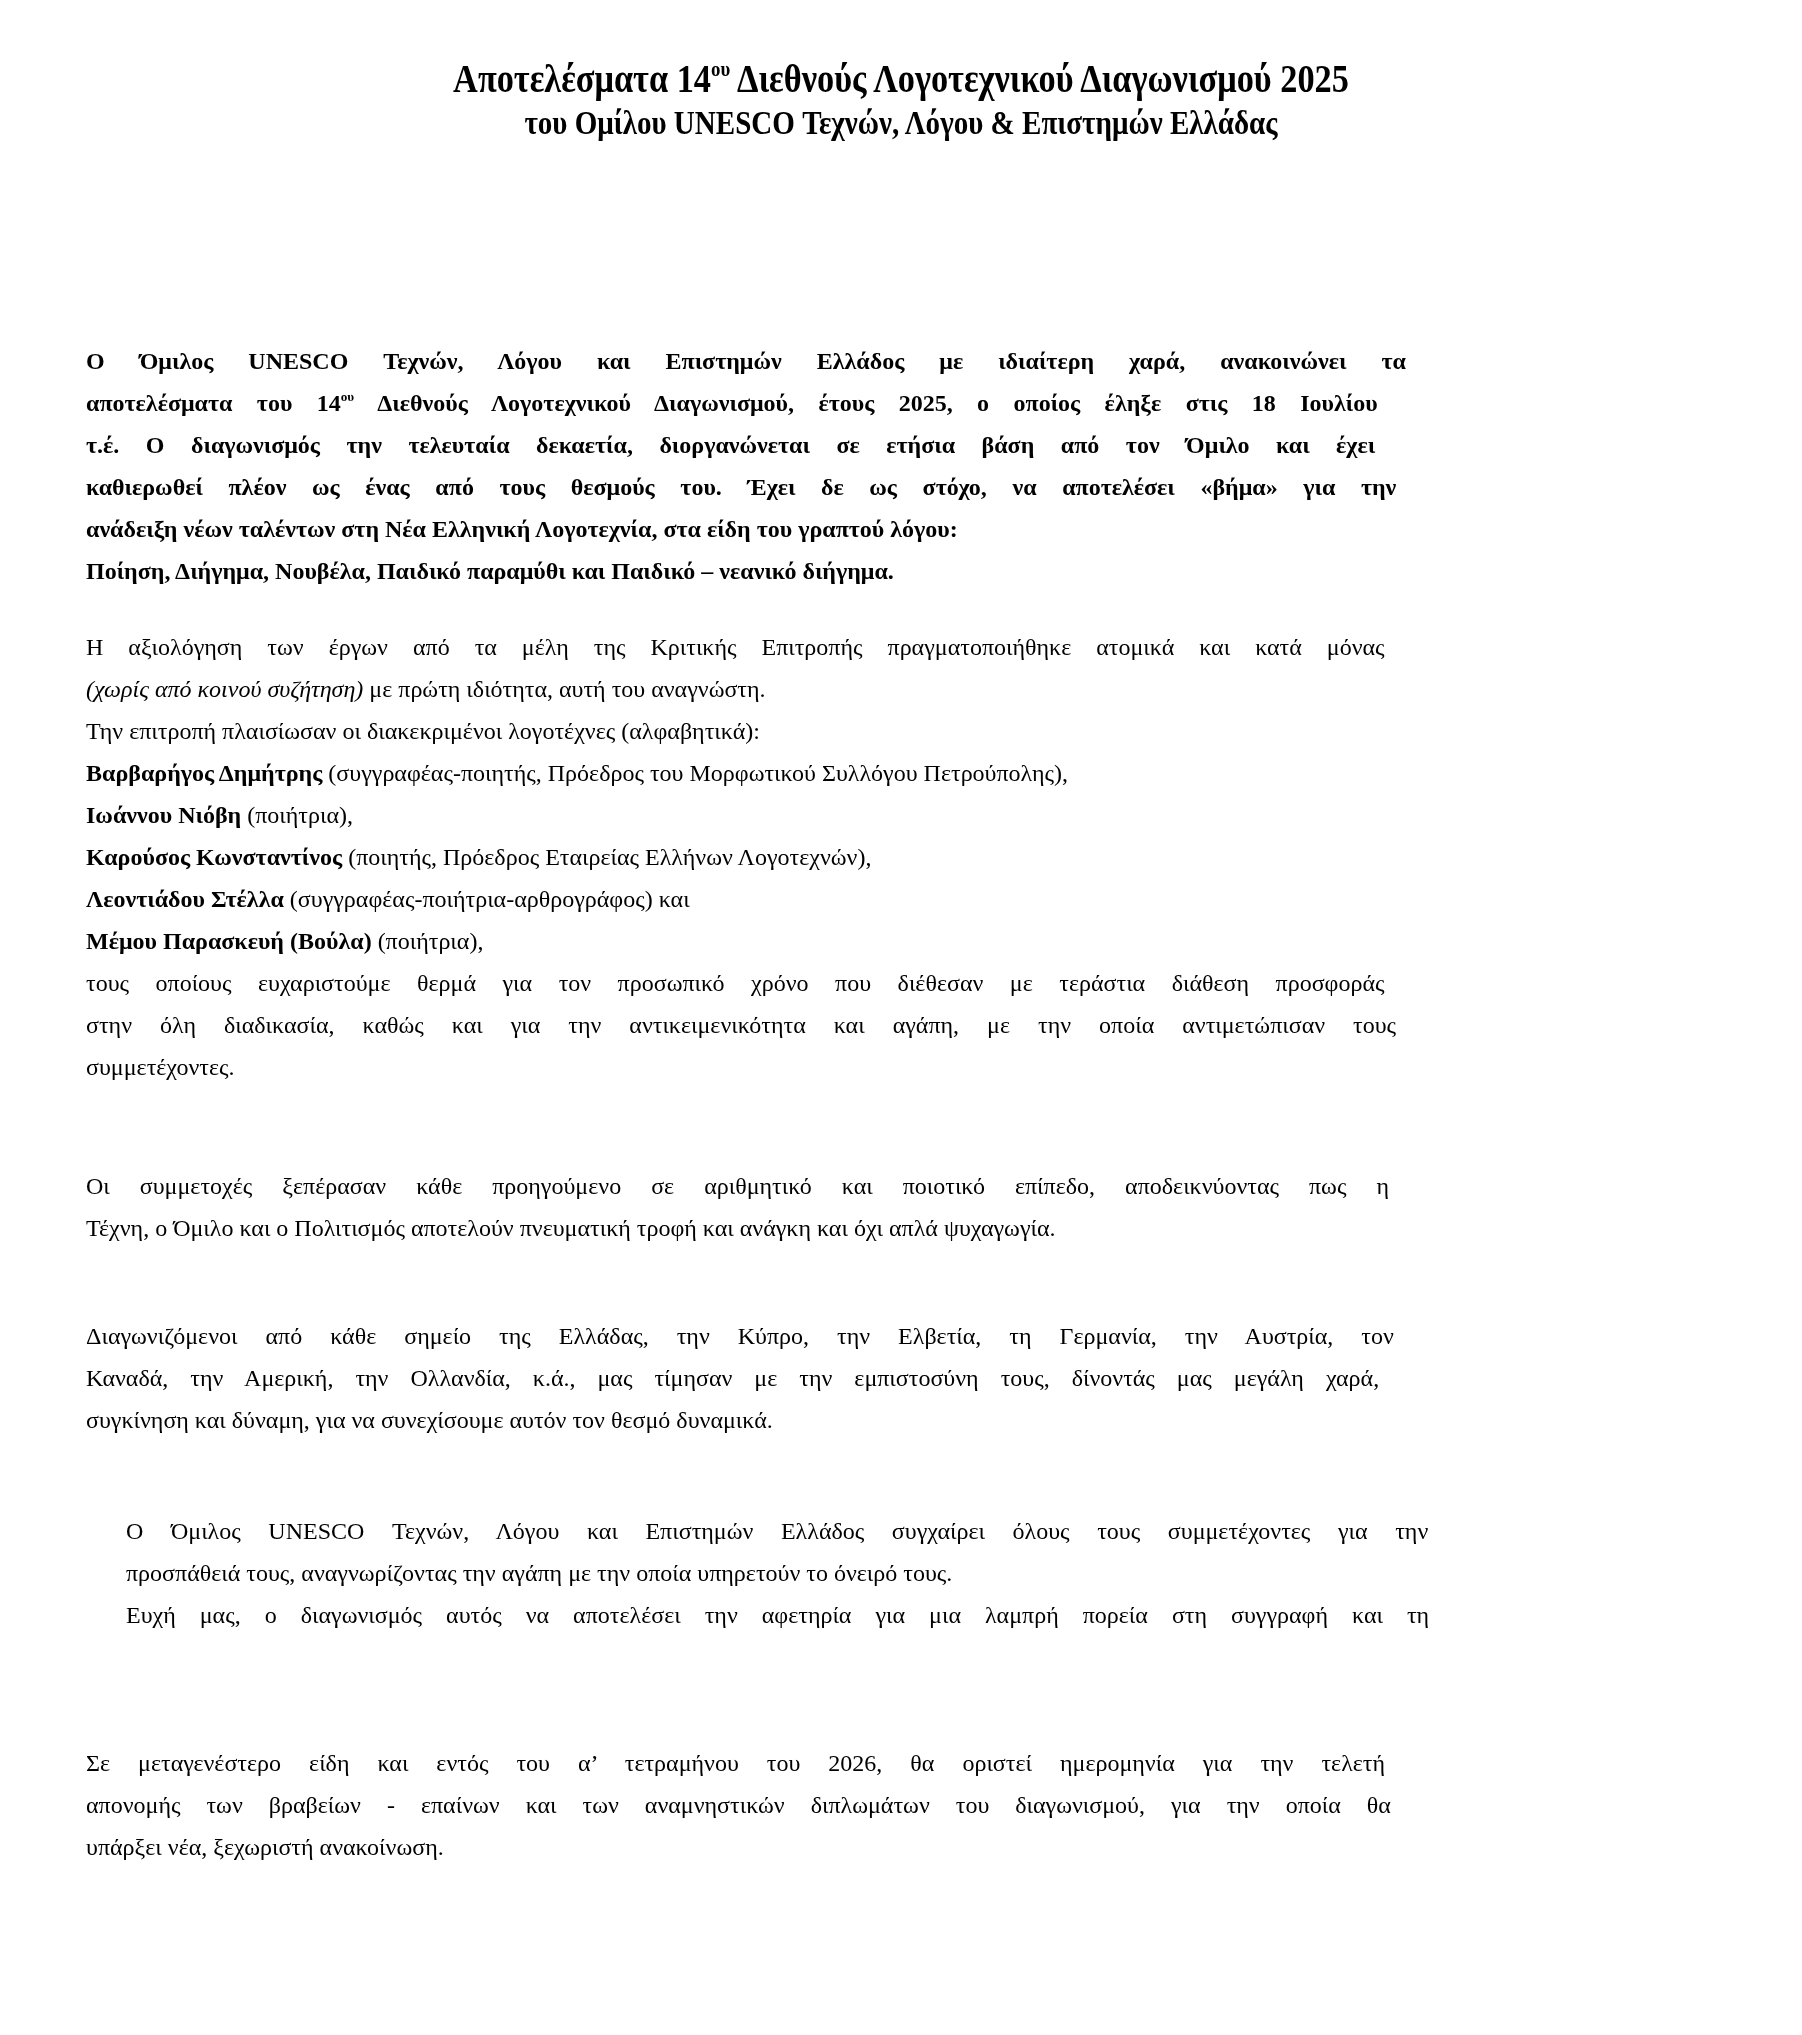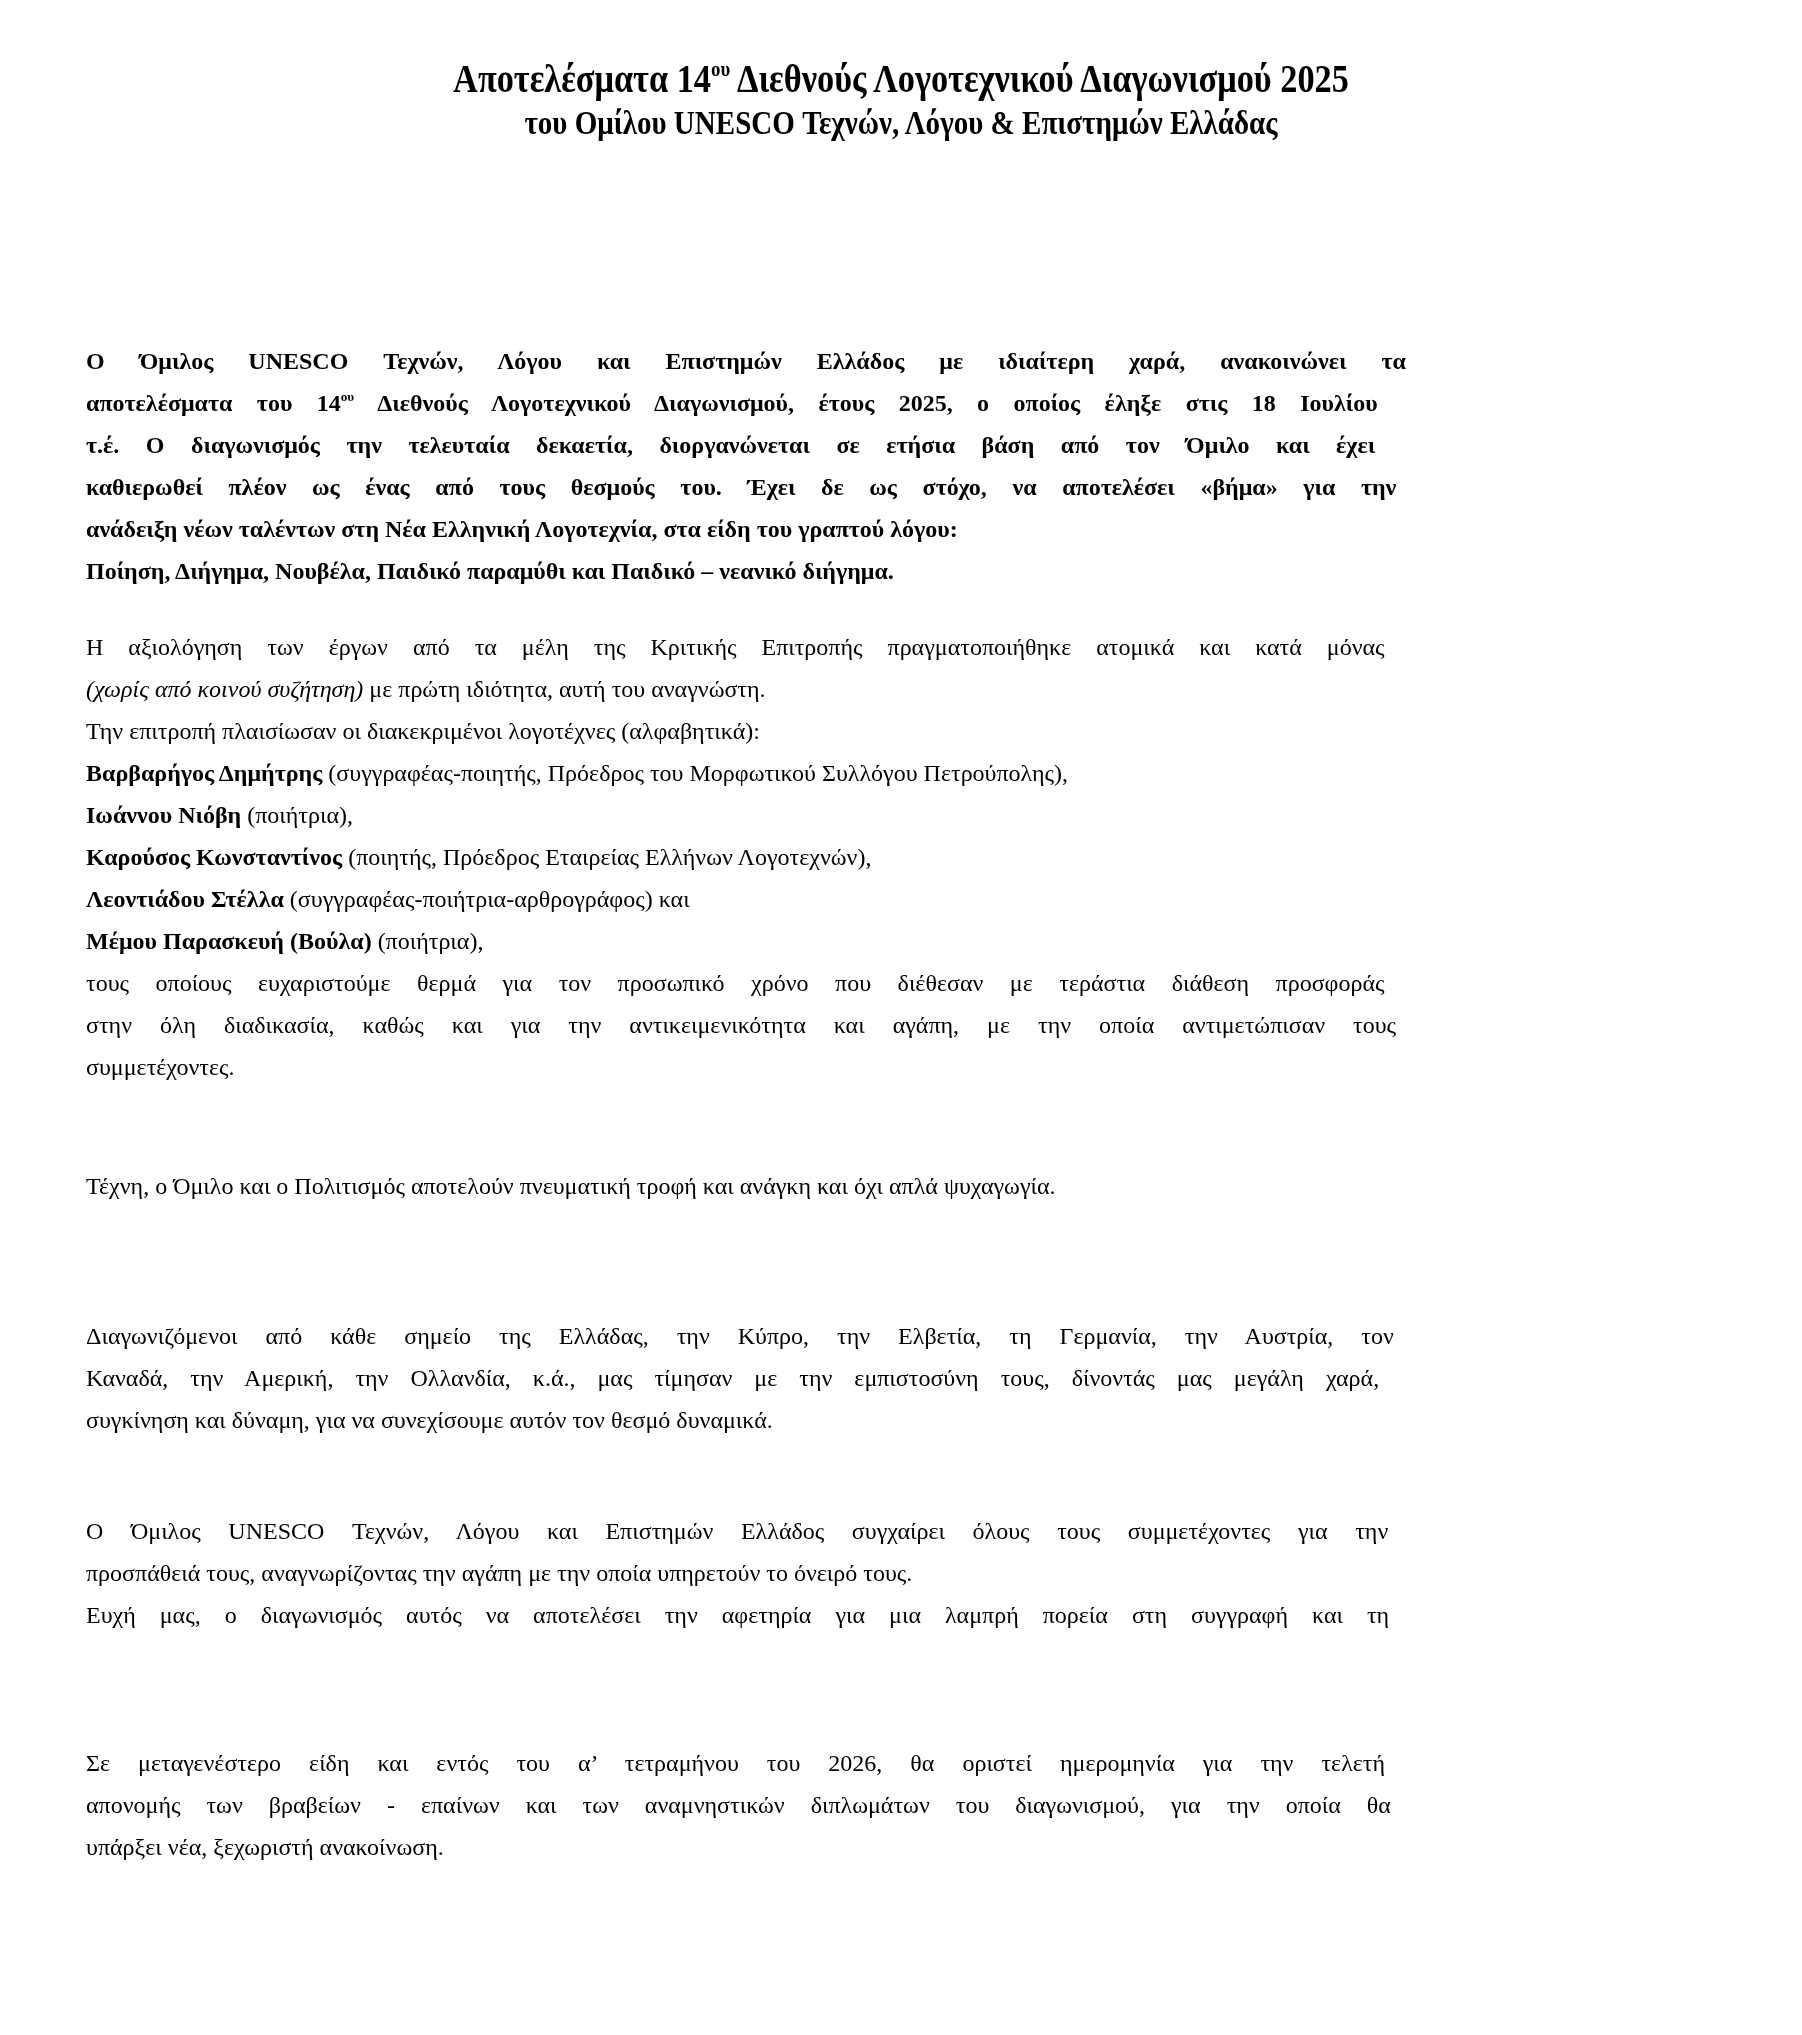--- a/index.html
+++ b/index.html
@@ -49,21 +49,21 @@
     text-align: justify;
   }
   .para { margin: 0; }
   .para .line { display: block; text-align: justify; text-align-last: justify; white-space: nowrap; }
   .para .line.last { text-align-last: left; }
 
   .p-bold { font-weight: bold; top: 340px; }
   .p-eval { top: 626px; }
   .p-part { top: 1165px; }
   .p-countries { top: 1315px; }
-  .p-congrats { top: 1510px; }
+  .p-congrats { top: 1510px; margin-left: 40px; }
   .p-ceremony { top: 1742px; }
 
   .jline { display: block; white-space: nowrap; }
   .b { font-weight: bold; }
   .i { font-style: italic; }
 </style>
 </head>
 <body>
 
 <div class="page">
@@ -92,20 +92,21 @@
       <span class="jline" style="display: block;"><span style="display: inline-block; white-space: nowrap;"><span class="b">Καρούσος Κωνσταντίνος</span><span> (ποιητής, Πρόεδρος Εταιρείας Ελλήνων Λογοτεχνών),</span></span></span>
       <span class="jline" style="display: block;"><span style="display: inline-block; white-space: nowrap;"><span class="b">Λεοντιάδου Στέλλα</span><span> (συγγραφέας-ποιήτρια-αρθρογράφος) και</span></span></span>
       <span class="jline" style="display: block;"><span style="display: inline-block; white-space: nowrap;"><span class="b">Μέμου Παρασκευή (Βούλα)</span><span> (ποιήτρια),</span></span></span>
     </div>
     <span class="line" style="display: block;"><span style="display: inline-block; white-space: nowrap; word-spacing: 20.5px;">τους οποίους ευχαριστούμε θερμά για τον προσωπικό χρόνο που διέθεσαν με τεράστια διάθεση προσφοράς</span></span>
     <span class="line" style="display: block;"><span style="display: inline-block; white-space: nowrap; word-spacing: 22px;">στην όλη διαδικασία, καθώς και για την αντικειμενικότητα και αγάπη, με την οποία αντιμετώπισαν τους</span></span>
     <span class="line last" style="display: block;"><span style="display: inline-block; white-space: nowrap;">συμμετέχοντες.</span></span>
   </div>
 
   <div class="body p-part para">
+    <span class="line" style="display: block;"><span style="display: inline-block; white-space: nowrap; word-spacing: 24px;">Οι συμμετοχές ξεπέρασαν κάθε προηγούμενο σε αριθμητικό και ποιοτικό επίπεδο, αποδεικνύοντας πως η</span></span>
     <span class="line last" style="display: block;"><span style="display: inline-block; white-space: nowrap;">Τέχνη, ο Όμιλο και ο Πολιτισμός αποτελούν πνευματική τροφή και ανάγκη και όχι απλά ψυχαγωγία.</span></span>
   </div>
 
   <div class="body p-countries para">
     <span class="line" style="display: block;"><span style="display: inline-block; white-space: nowrap; word-spacing: 22px;">Διαγωνιζόμενοι από κάθε σημείο της Ελλάδας, την Κύπρο, την Ελβετία, τη Γερμανία, την Αυστρία, τον</span></span>
     <span class="line" style="display: block;"><span style="display: inline-block; white-space: nowrap; word-spacing: 16px;">Καναδά, την Αμερική, την Ολλανδία, κ.ά., μας τίμησαν με την εμπιστοσύνη τους, δίνοντάς μας μεγάλη χαρά,</span></span>
     <span class="line last" style="display: block;"><span style="display: inline-block; white-space: nowrap;">συγκίνηση και δύναμη, για να συνεχίσουμε αυτόν τον θεσμό δυναμικά.</span></span>
   </div>
 
   <div class="body p-congrats para">

